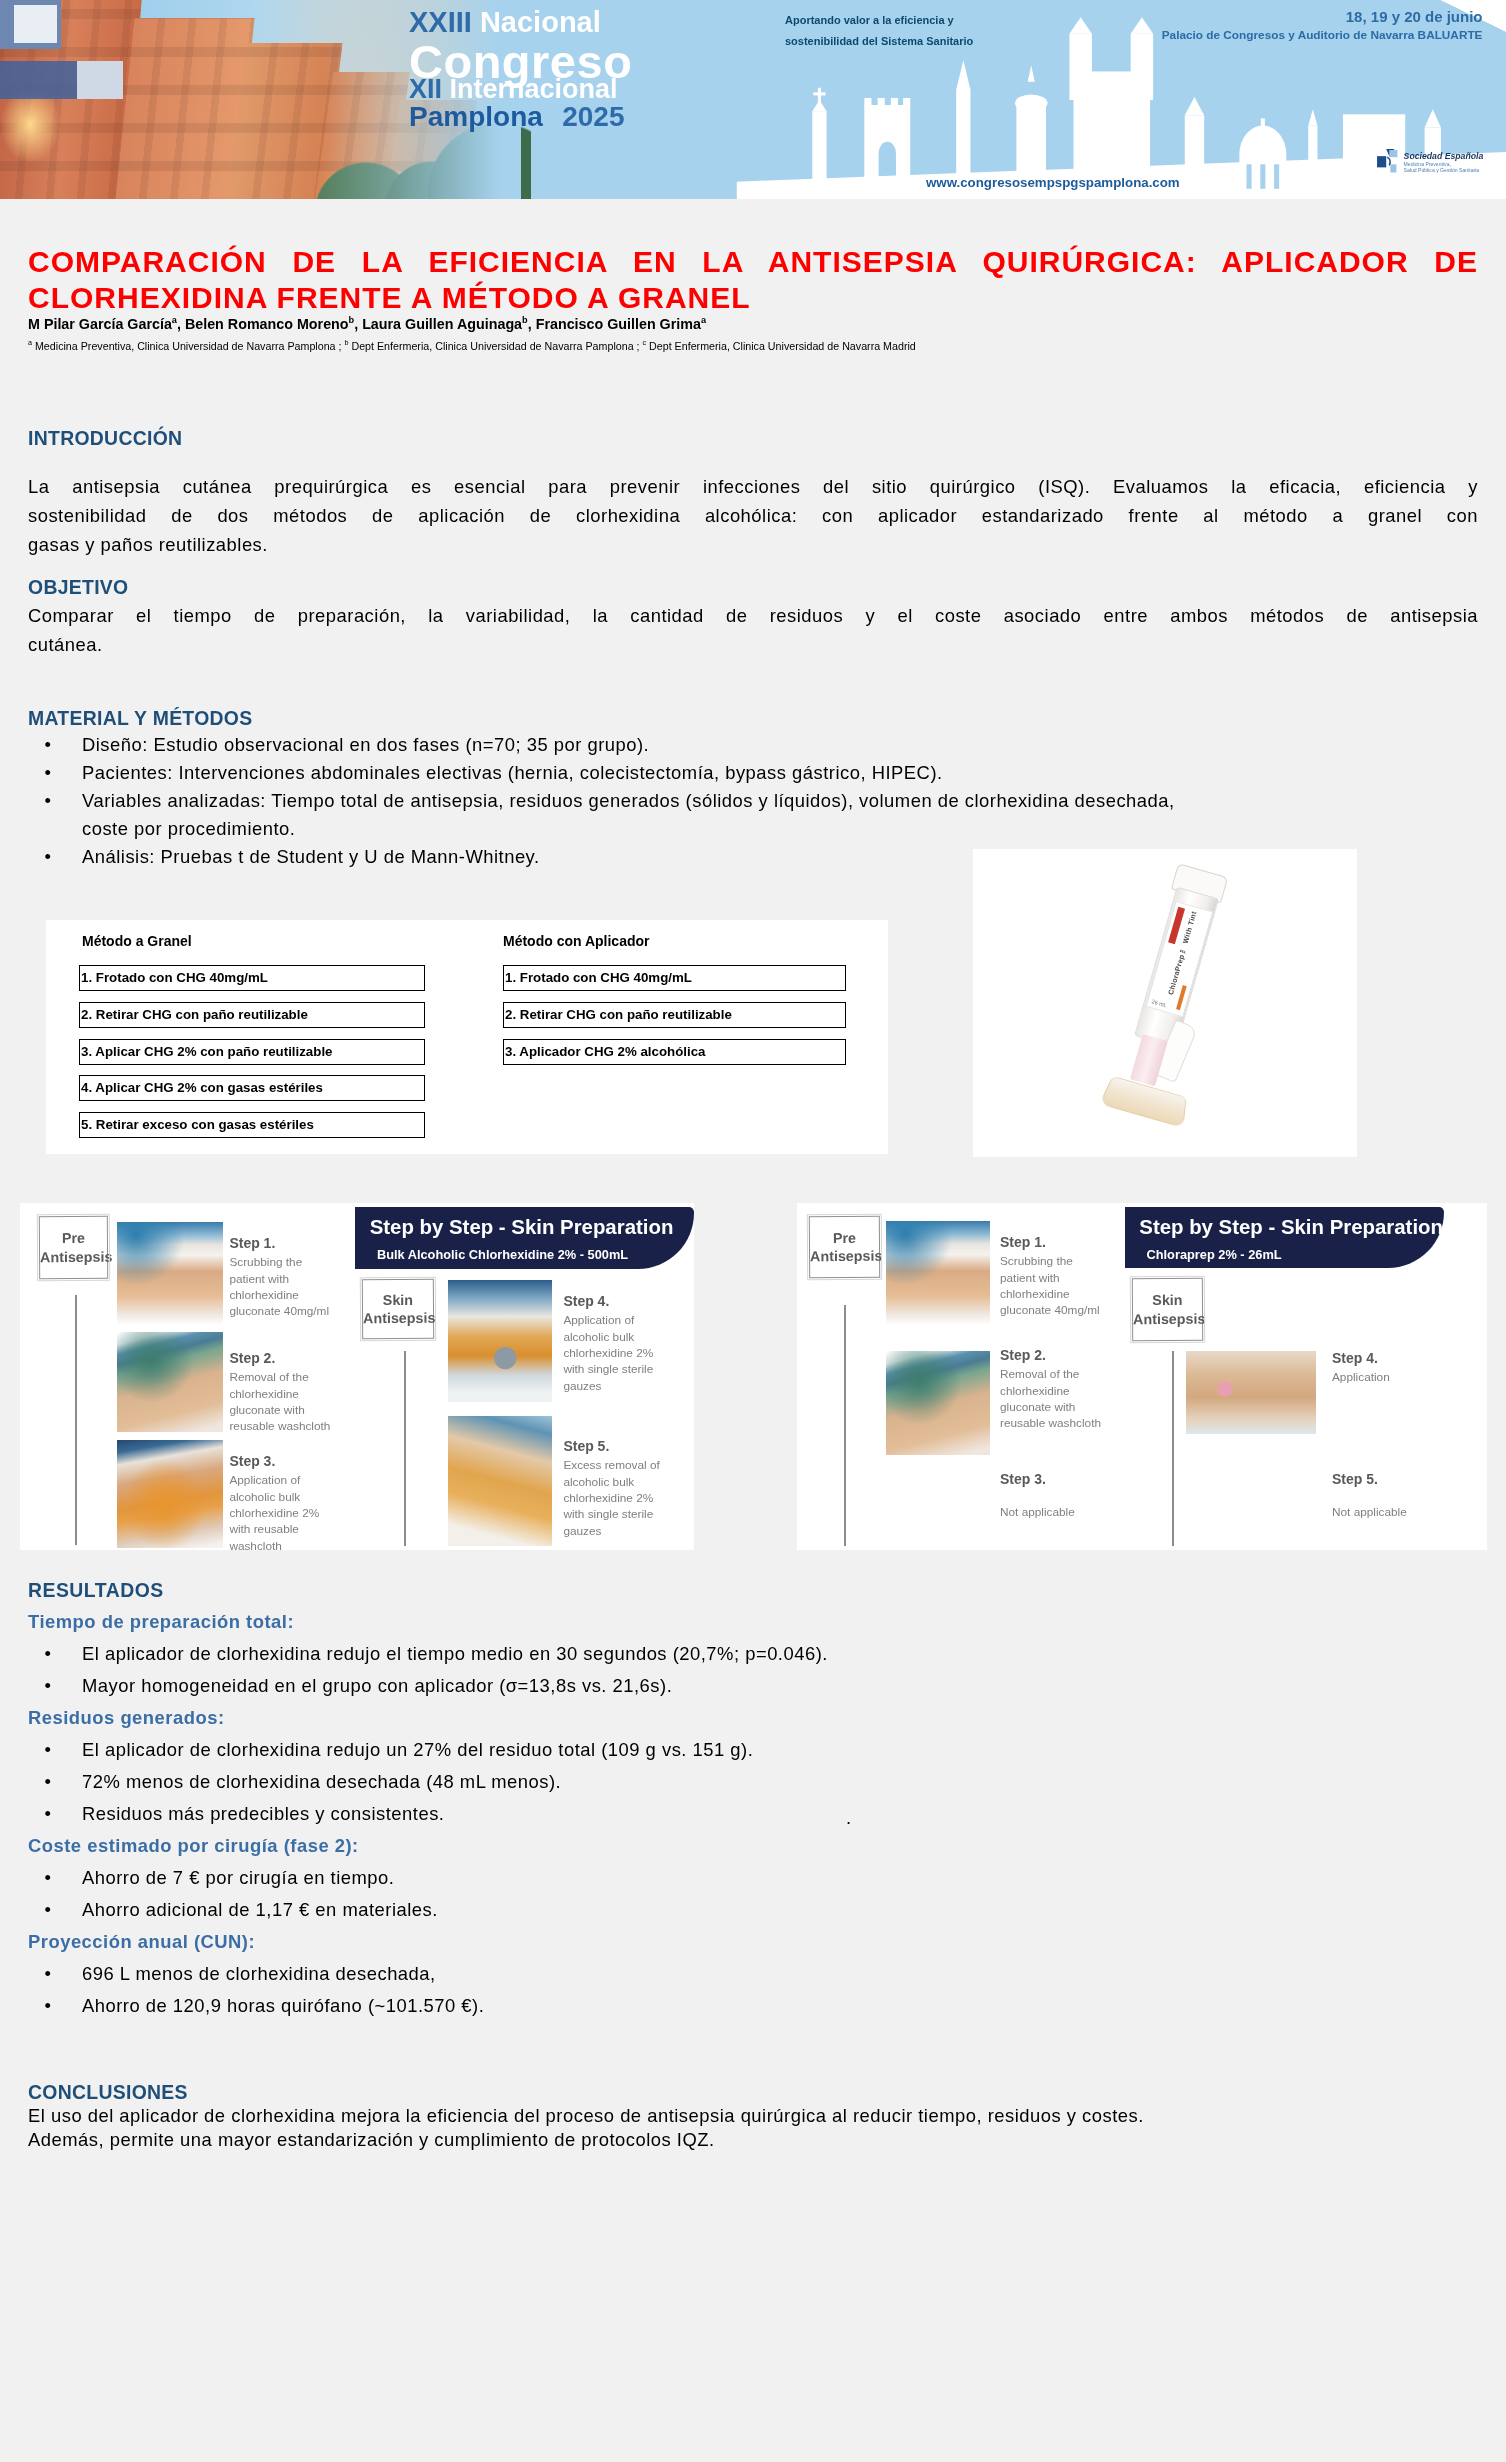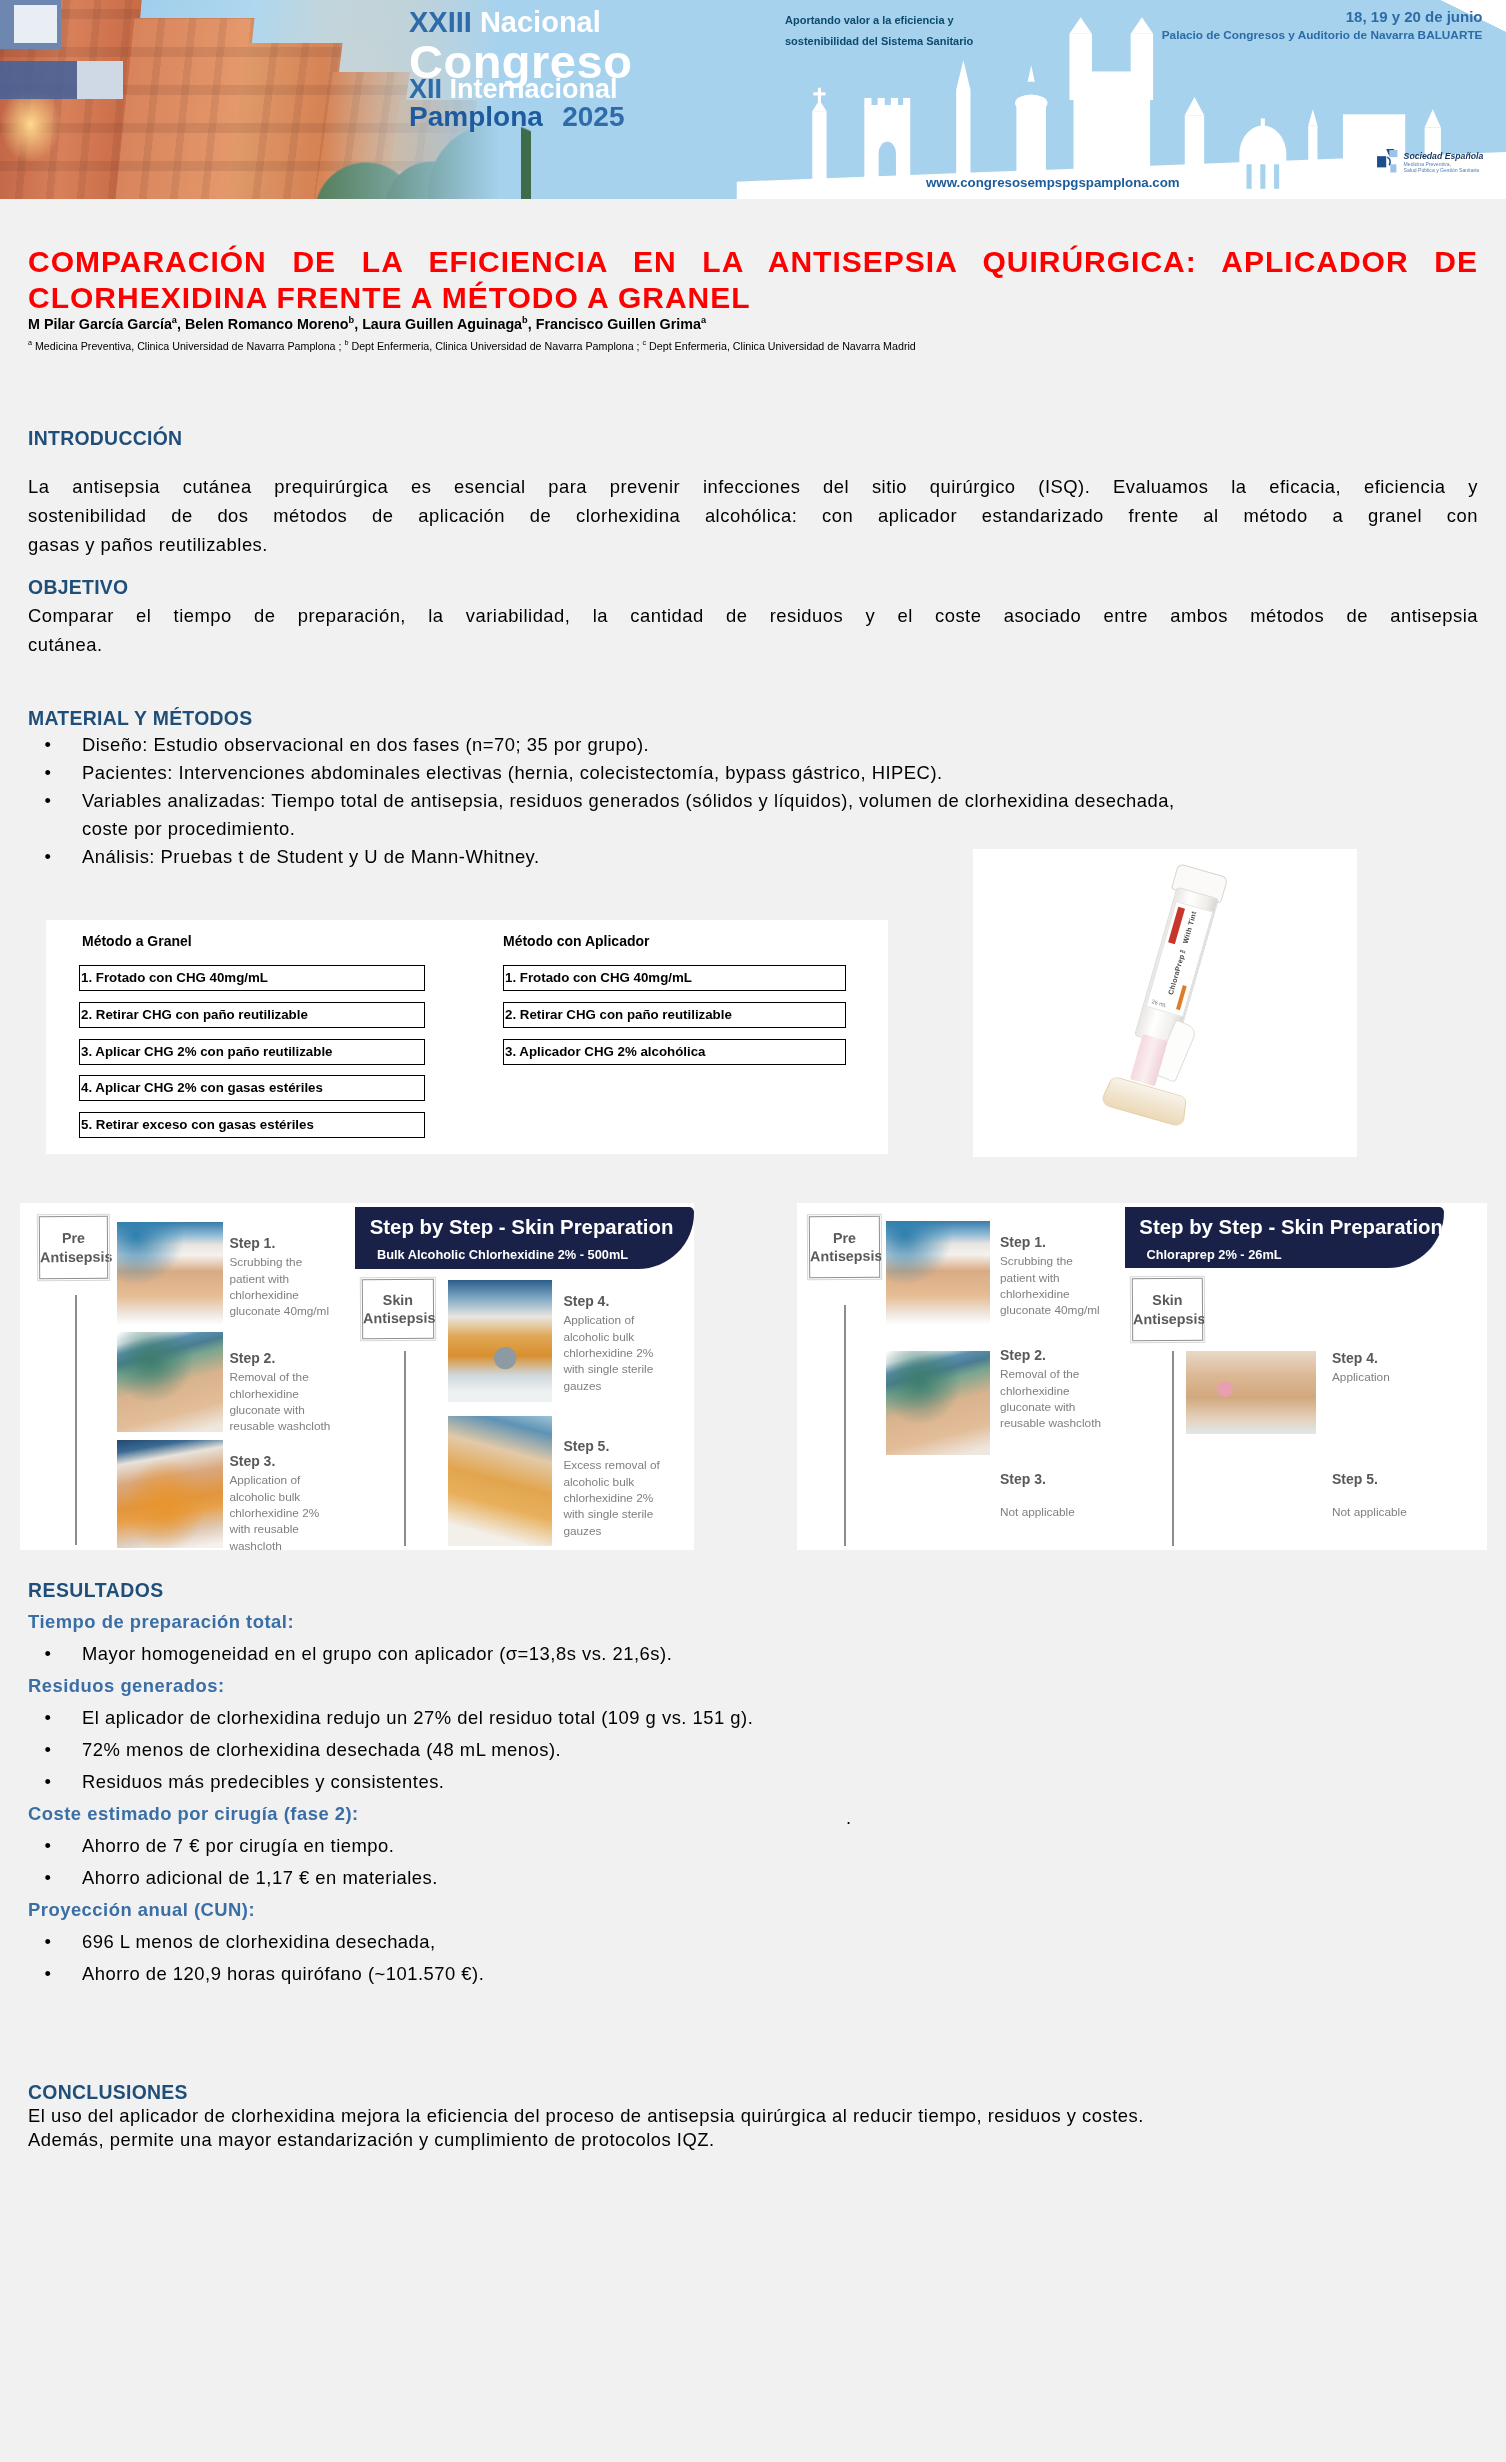--- a/index.html
+++ b/index.html
@@ -391,20 +391,21 @@
 
     <div class="stept" style="left:535px;top:268px;width:102px;">
       <div class="st">Step 5.</div>
         <div class="sd na">Not applicable</div>
     </div>
   </div>
 
   <div class="abs results">
     <div class="r-h">RESULTADOS</div>
     <div class="r-sub">Tiempo de preparación total:</div>
+    <div class="r-b">El aplicador de clorhexidina redujo el tiempo medio en 30 segundos (20,7%; p=0.046).</div>
     <div class="r-b">Mayor homogeneidad en el grupo con aplicador (σ=13,8s vs. 21,6s).</div>
     <div class="r-sub">Residuos generados:</div>
     <div class="r-b">El aplicador de clorhexidina  redujo un 27% del residuo total (109 g vs. 151 g).</div>
     <div class="r-b">72% menos de clorhexidina desechada (48 mL menos).</div>
     <div class="r-b">Residuos más predecibles y consistentes.</div>
     <div class="r-sub">Coste estimado por cirugía (fase 2):</div>
     <div class="r-b">Ahorro de 7 € por cirugía en tiempo.</div>
     <div class="r-b">Ahorro adicional de 1,17 € en materiales.</div>
     <div class="r-sub">Proyección anual (CUN):</div>
     <div class="r-b">696 L menos de clorhexidina desechada,</div>

